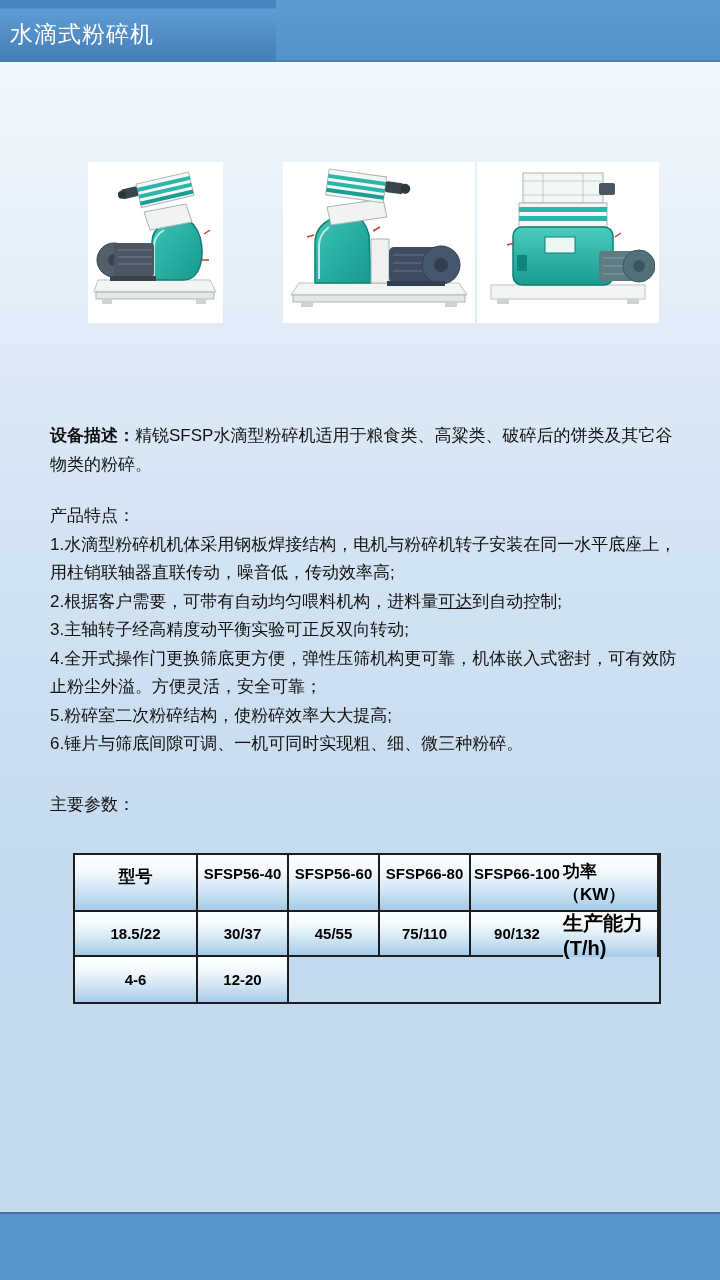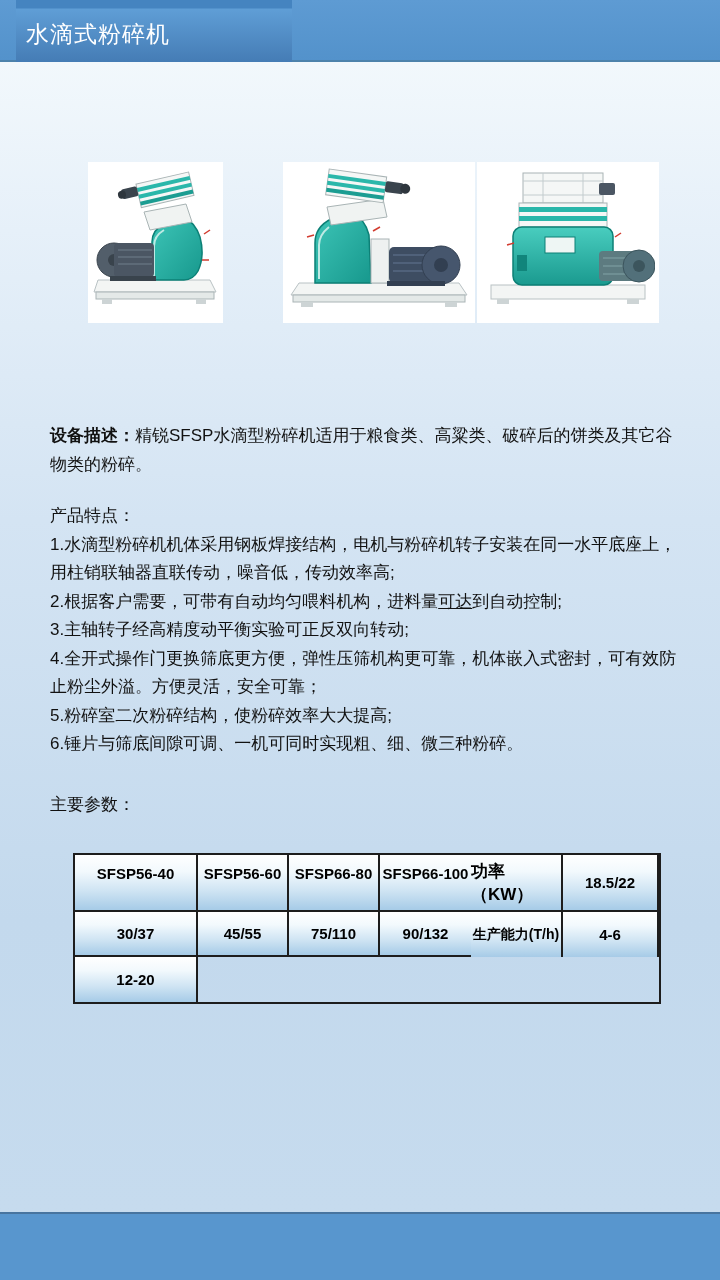--- a/index.html
+++ b/index.html
@@ -8,21 +8,21 @@
     font-family:"Liberation Sans","DejaVu Sans",sans-serif;
     background:linear-gradient(180deg,#f2f8fc 62px,#e6f0f9 230px,#d4e4f3 520px,#c3d9ed 920px,#c6dbee 1212px);
     color:#111;
   }
   .page{position:absolute;inset:0;}
 
   
   .header{position:absolute;top:0;left:0;width:720px;height:62px;
     background:linear-gradient(180deg,#5e9bd3,#5392cb);
     border-bottom:2px solid #4d82ab;box-sizing:border-box;}
-  .header-tab{position:absolute;left:16px;top:0;width:276px;height:62px;
+  .header-tab{position:absolute;left:0;top:0;width:276px;height:62px;
     background:linear-gradient(180deg,#4584c0 0px,#4584c0 8px,#5f9ed6 9px,#457cb5 100%);
     display:flex;align-items:center;}
   .header-title{color:#ffffff;font-size:23px;letter-spacing:1px;padding:6px 0 0 10px;}
 
   
   .img-box{position:absolute;top:162px;height:161px;background:#ffffff;
     display:flex;align-items:center;justify-content:center;}
   .img-box-1{left:88px;width:135px;}
   .img-box-2{left:283px;width:192px;}
   .img-box-3{left:477px;width:182px;}
@@ -43,21 +43,21 @@
     grid-template-rows:57px 45px 45px;
     border:2px solid #1d1d1d;box-sizing:content-box;}
   .cell{border-right:2px solid #1d1d1d;border-bottom:2px solid #1d1d1d;
     background:linear-gradient(180deg,#ffffff 0%,#f2f9fd 30%,#cfe4f3 65%,#a6cbe7 100%);
     display:flex;justify-content:center;align-items:center;
     font-weight:bold;font-size:15px;color:#000;box-sizing:border-box;}
   .cell.lastcol{border-right:none;}
   .cell.lastrow{border-bottom:none;}
   .cell.head{align-items:flex-start;padding-top:10px;}
   .cell.rowlabel{font-size:17px;}
-  .cell.rowlabel2{font-size:14px;}
+  .cell.rowlabel2{font-size:20px;}
 
   
   .footer{position:absolute;top:1212px;left:0;width:720px;height:68px;
     background:#5896ce;border-top:2px solid #47749f;box-sizing:border-box;}
 </style>
 </head>
 <body>
 
 <div class="page">
 
@@ -201,20 +201,21 @@
     <p><span>2.根据客户需要，可带有自动均匀喂料机构，进料量</span><span class="underline">可达</span><span>到自动控制;</span></p>
     <p>3.主轴转子经高精度动平衡实验可正反双向转动;</p>
     <p>4.全开式操作门更换筛底更方便，弹性压筛机构更可靠，机体嵌入式密封，可有效防止粉尘外溢。方便灵活，安全可靠；</p>
     <p>5.粉碎室二次粉碎结构，使粉碎效率大大提高;</p>
     <p>6.锤片与筛底间隙可调、一机可同时实现粗、细、微三种粉碎。</p>
   </div>
 
   <div class="textblock params-heading">主要参数：</div>
 
   <div class="param-table">
+    <div class="cell head rowlabel">型号</div>
     <div class="cell head">SFSP56-40</div>
     <div class="cell head">SFSP56-60</div>
     <div class="cell head">SFSP66-80</div>
     <div class="cell head lastcol">SFSP66-100</div>
 
     <div class="cell rowlabel">功率（KW）</div>
     <div class="cell">18.5/22</div>
     <div class="cell">30/37</div>
     <div class="cell">45/55</div>
     <div class="cell">75/110</div>

